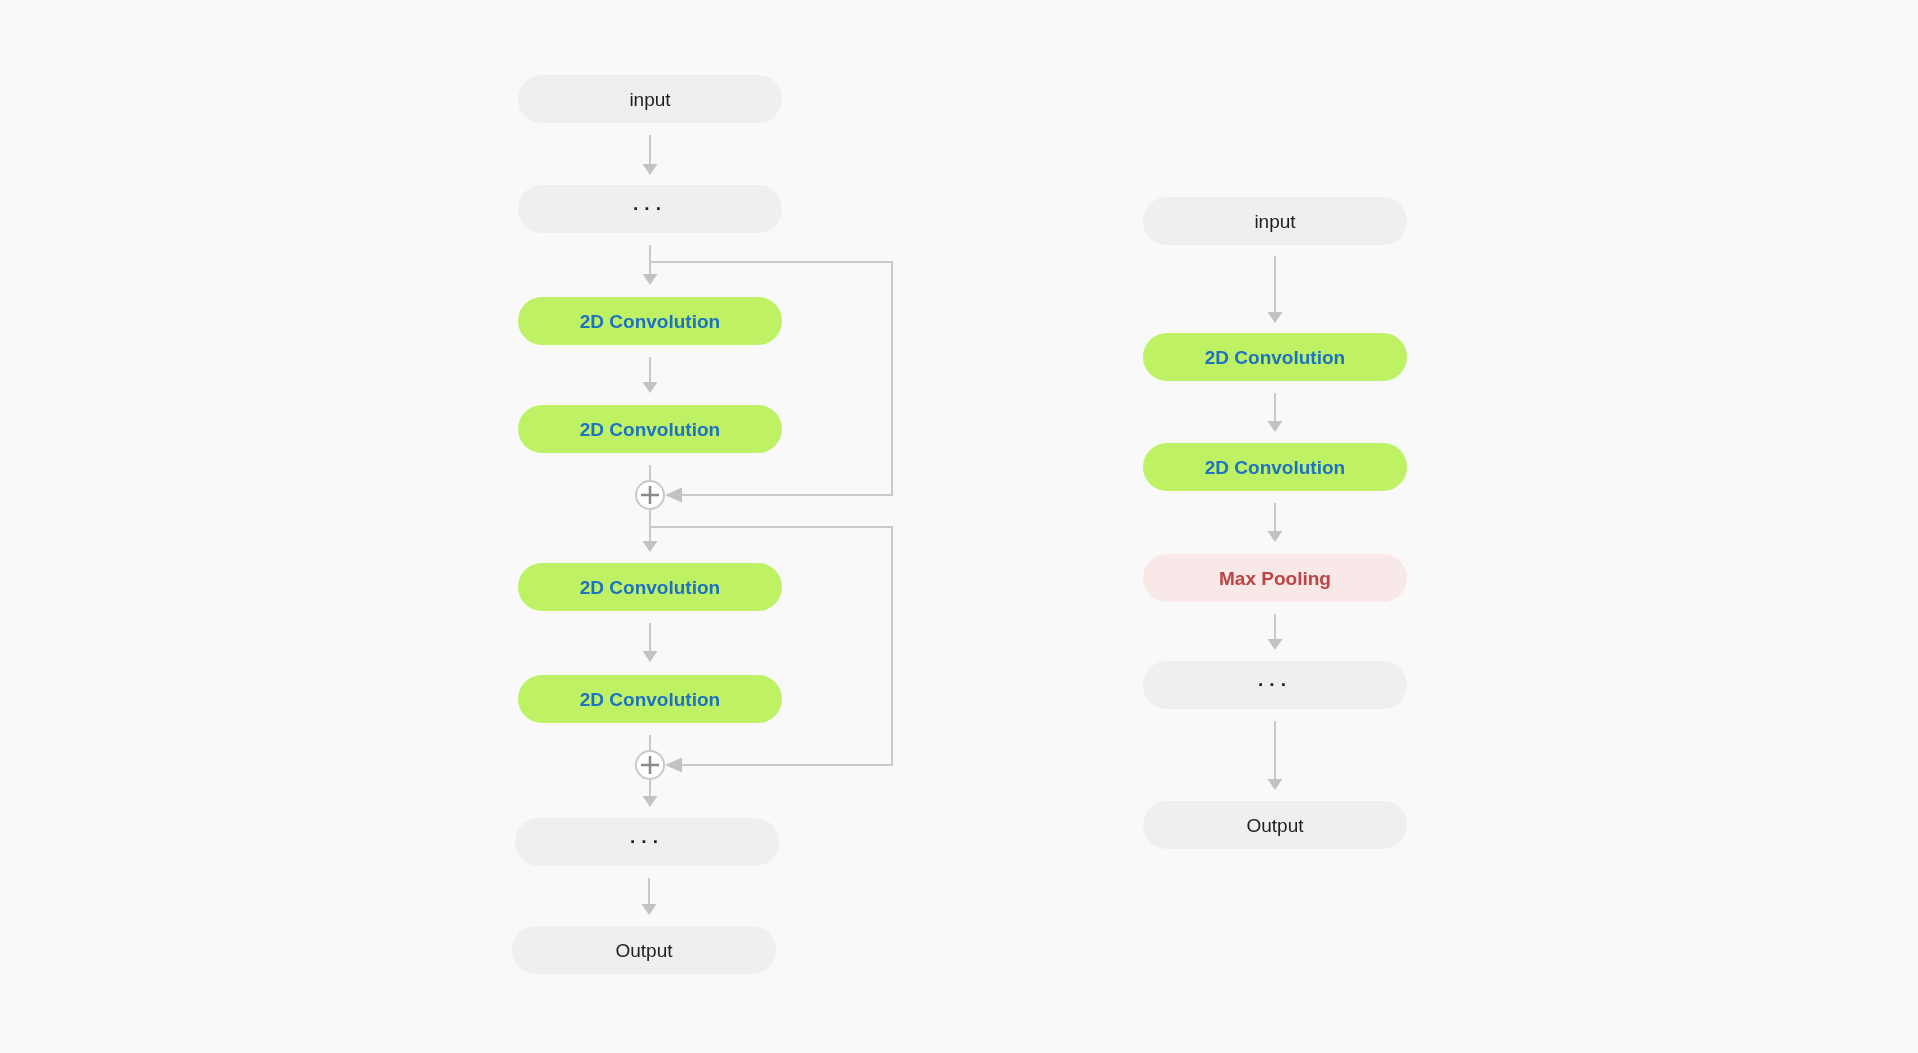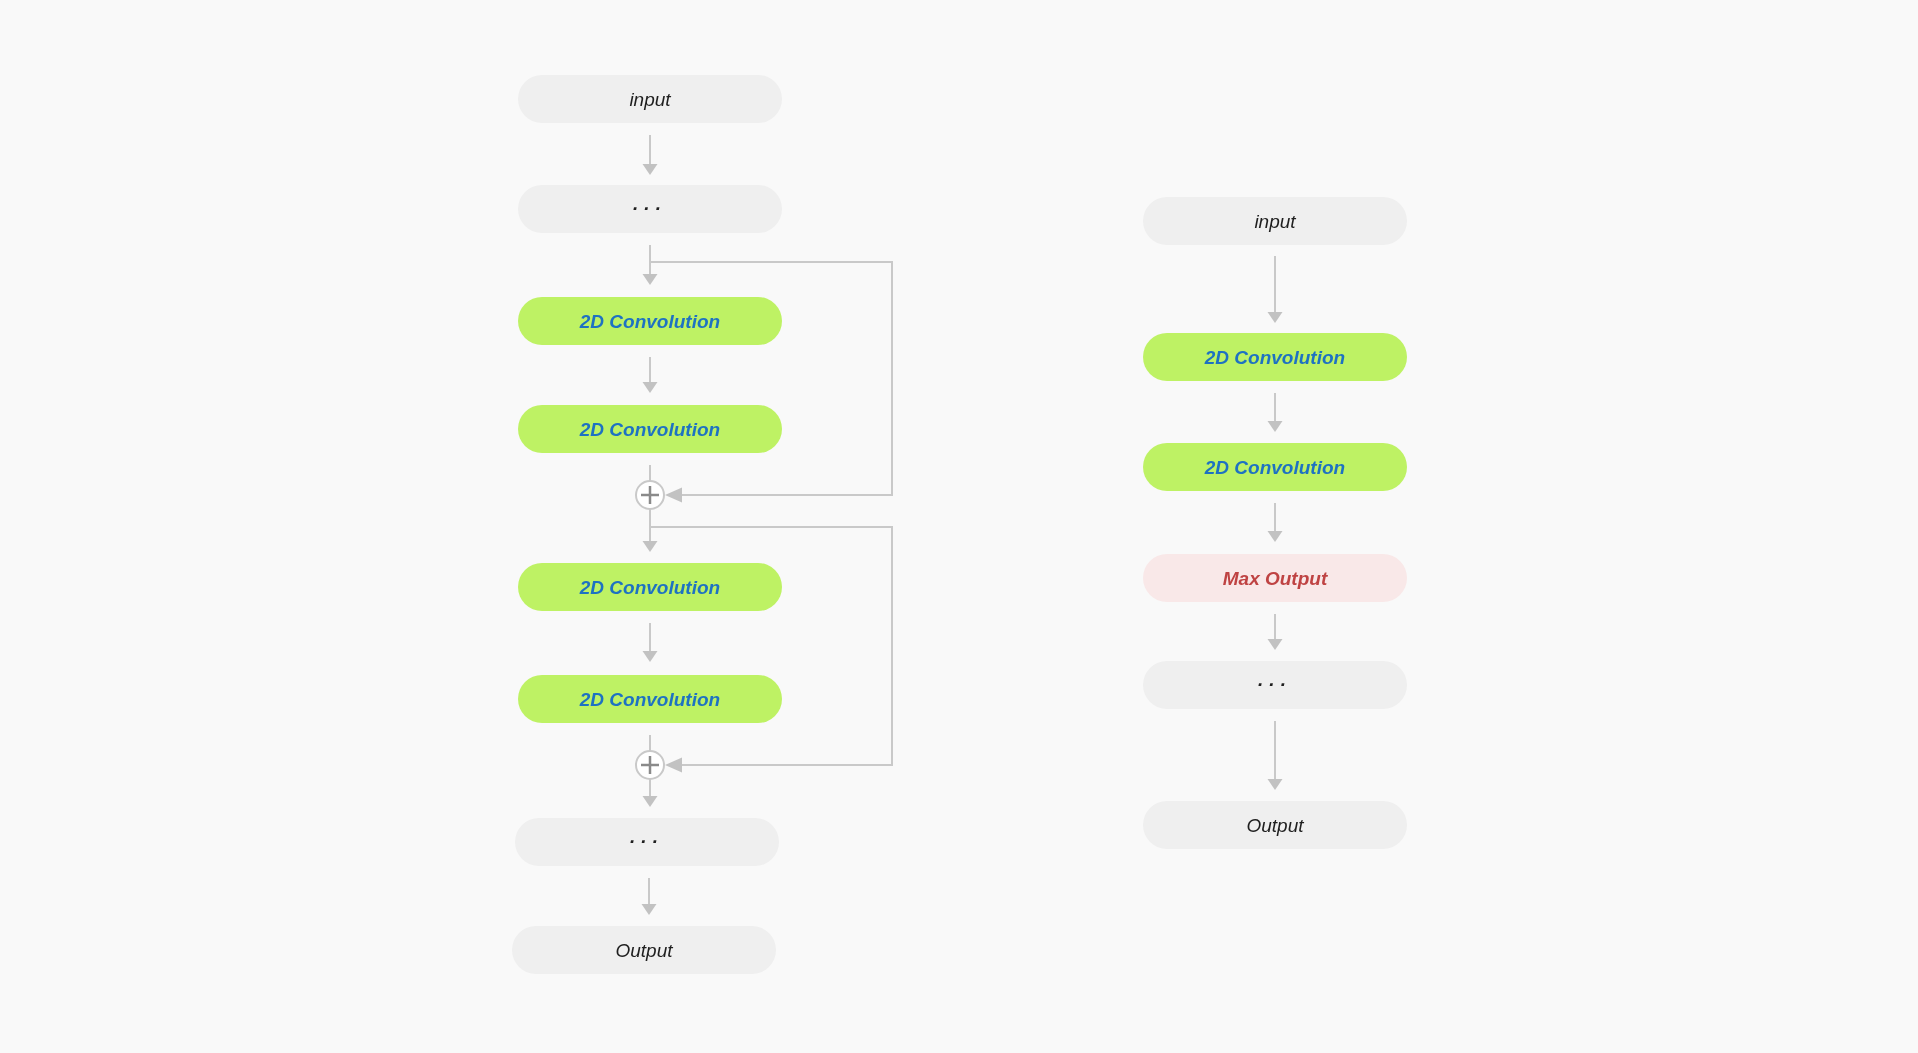--- a/index.html
+++ b/index.html
@@ -12,21 +12,20 @@
   .canvas { position: relative; width: 1918px; height: 1053px; }
   .connector-layer { position: absolute; left: 0; top: 0; width: 1918px; height: 1053px; }
   .node {
     position: absolute;
     width: 264px; height: 48px;
     border-radius: 24px;
     display: flex; align-items: center; justify-content: center;
     font-size: 19px; line-height: 1;
     white-space: nowrap;
     box-sizing: border-box;
-    font-style: italic;
   }
   .node--gray { background: #efefef; color: #1f1f1f; font-weight: 400; }
   .node--blue { background: #bef264; color: #1e72c2; font-weight: 600; }
   .node--red  { background: #f9e8e8; color: #bf4343; font-weight: 600; }
   .node--ellipsis { letter-spacing: 6px; font-weight: 700; color: #1f1f1f; }
   .node--ellipsis span { transform: translateY(-6px); display: inline-block; }
   .conn { stroke: #c9c9c9; stroke-width: 2; fill: none; }
   .head { fill: #c2c2c2; stroke: none; }
   .plus-circle { fill: #ffffff; stroke: #c9c9c9; stroke-width: 2; }
   .plus-sign { stroke: #8a8a8a; stroke-width: 2.5; fill: none; }
@@ -145,21 +144,21 @@
     <div class="node node--gray" style="left:512px; top:926px;">Output</div>
   </div>
 
   <div>
     <div class="node node--gray" style="left:1143px; top:197px;">input</div>
 
     <div class="node node--blue" style="left:1143px; top:333px;">2D Convolution</div>
 
     <div class="node node--blue" style="left:1143px; top:443px;">2D Convolution</div>
 
-    <div class="node node--red" style="left:1143px; top:554px;">Max Output</div>
+    <div class="node node--red" style="left:1143px; top:554px;">Max Pooling</div>
 
     <div class="node node--gray node--ellipsis" style="left:1143px; top:661px;">
       <span>...</span>
     </div>
 
     <div class="node node--gray" style="left:1143px; top:801px;">Output</div>
   </div>
 
 </div>
 

